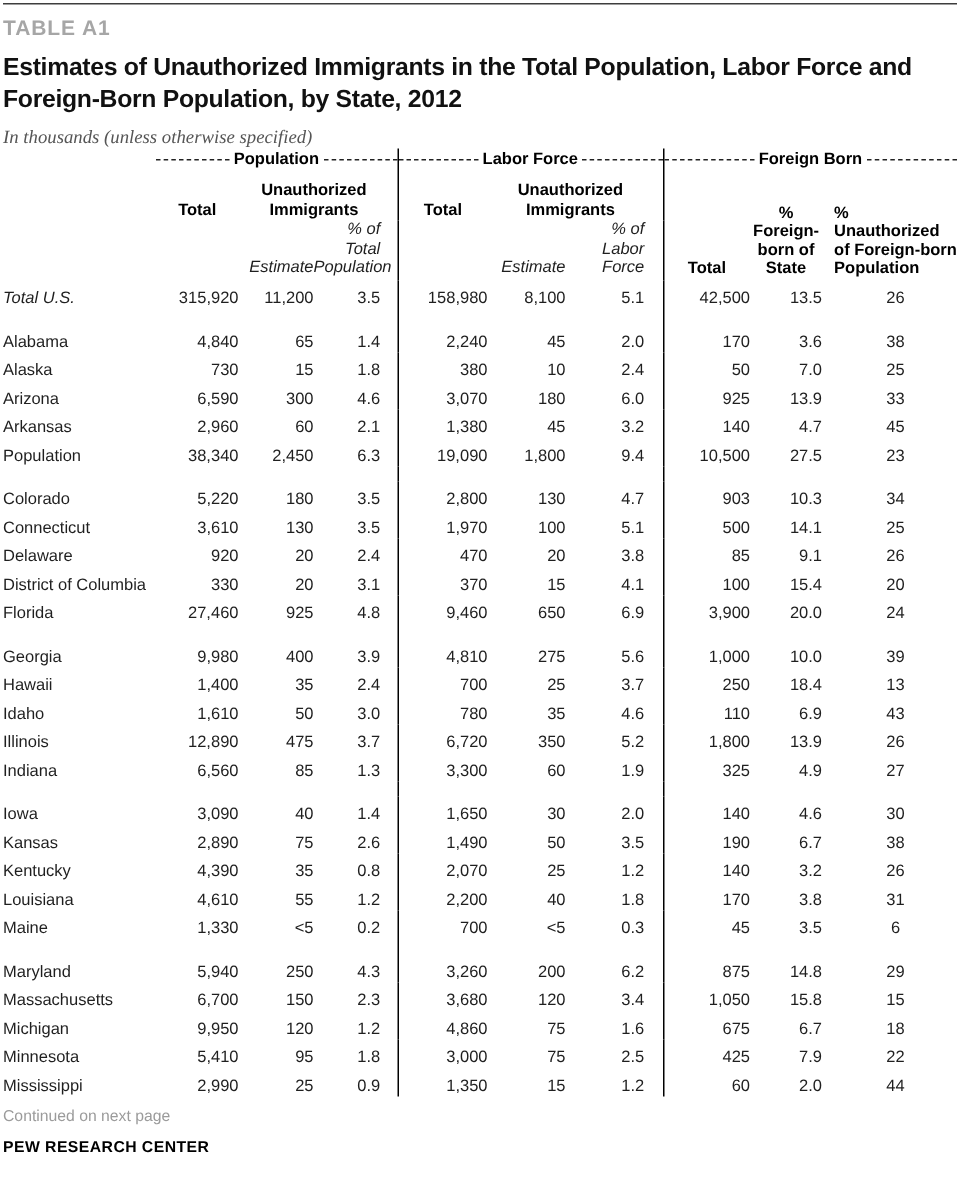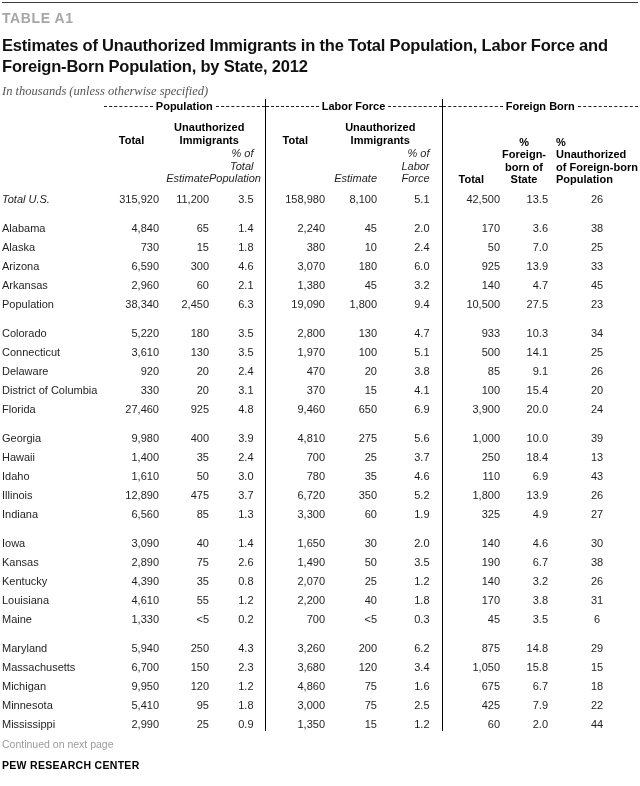--- a/index.html
+++ b/index.html
@@ -212,21 +212,21 @@
         <td colspan="3" class="bl"></td>
       </tr>
       <tr class="data-row">
         <td class="state">Colorado</td>
         <td class="c1">5,220</td>
         <td class="c2">180</td>
         <td class="c3">3.5</td>
         <td class="c4 bl">2,800</td>
         <td class="c5">130</td>
         <td class="c6">4.7</td>
-        <td class="c7 bl">933</td>
+        <td class="c7 bl">903</td>
         <td class="c8">10.3</td>
         <td class="c9">34</td>
       </tr>
       <tr class="data-row">
         <td class="state">Connecticut</td>
         <td class="c1">3,610</td>
         <td class="c2">130</td>
         <td class="c3">3.5</td>
         <td class="c4 bl">1,970</td>
         <td class="c5">100</td>

